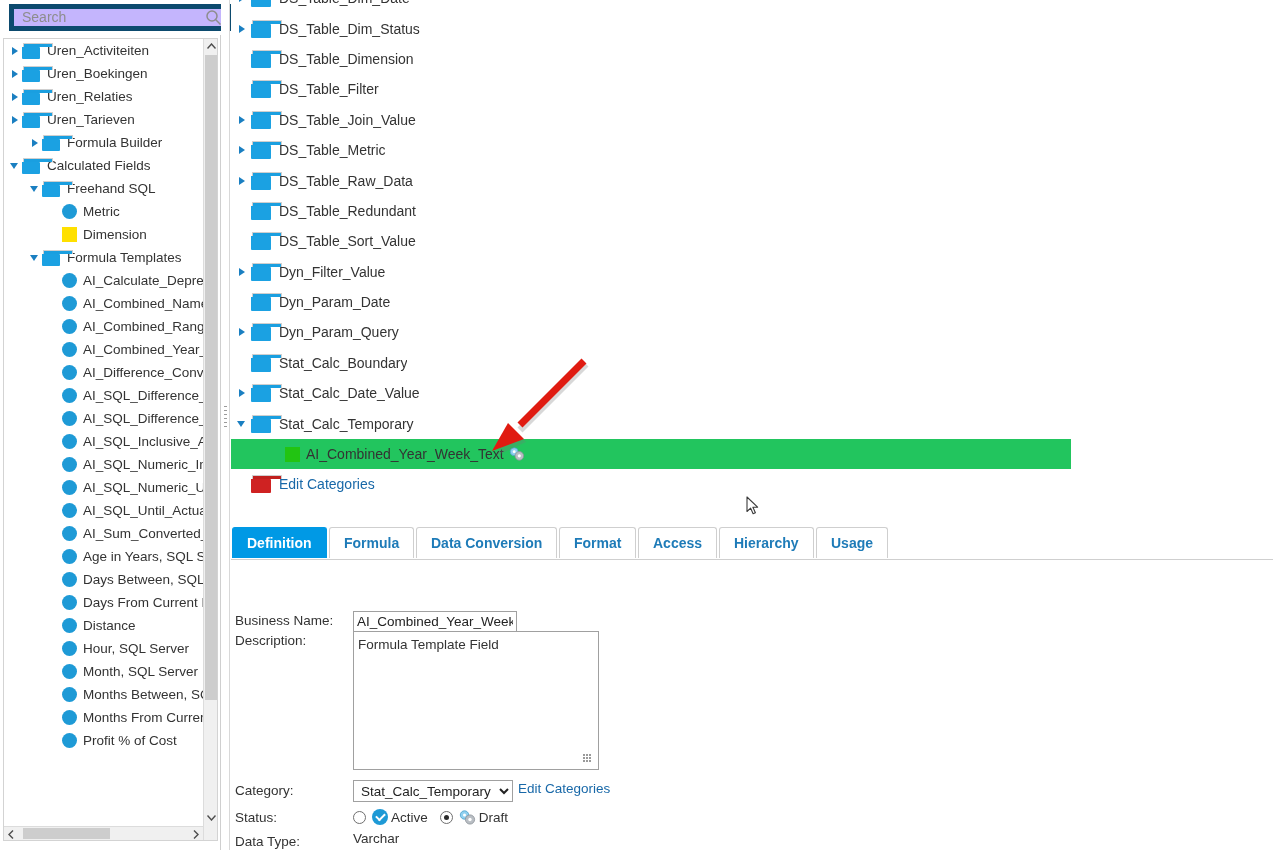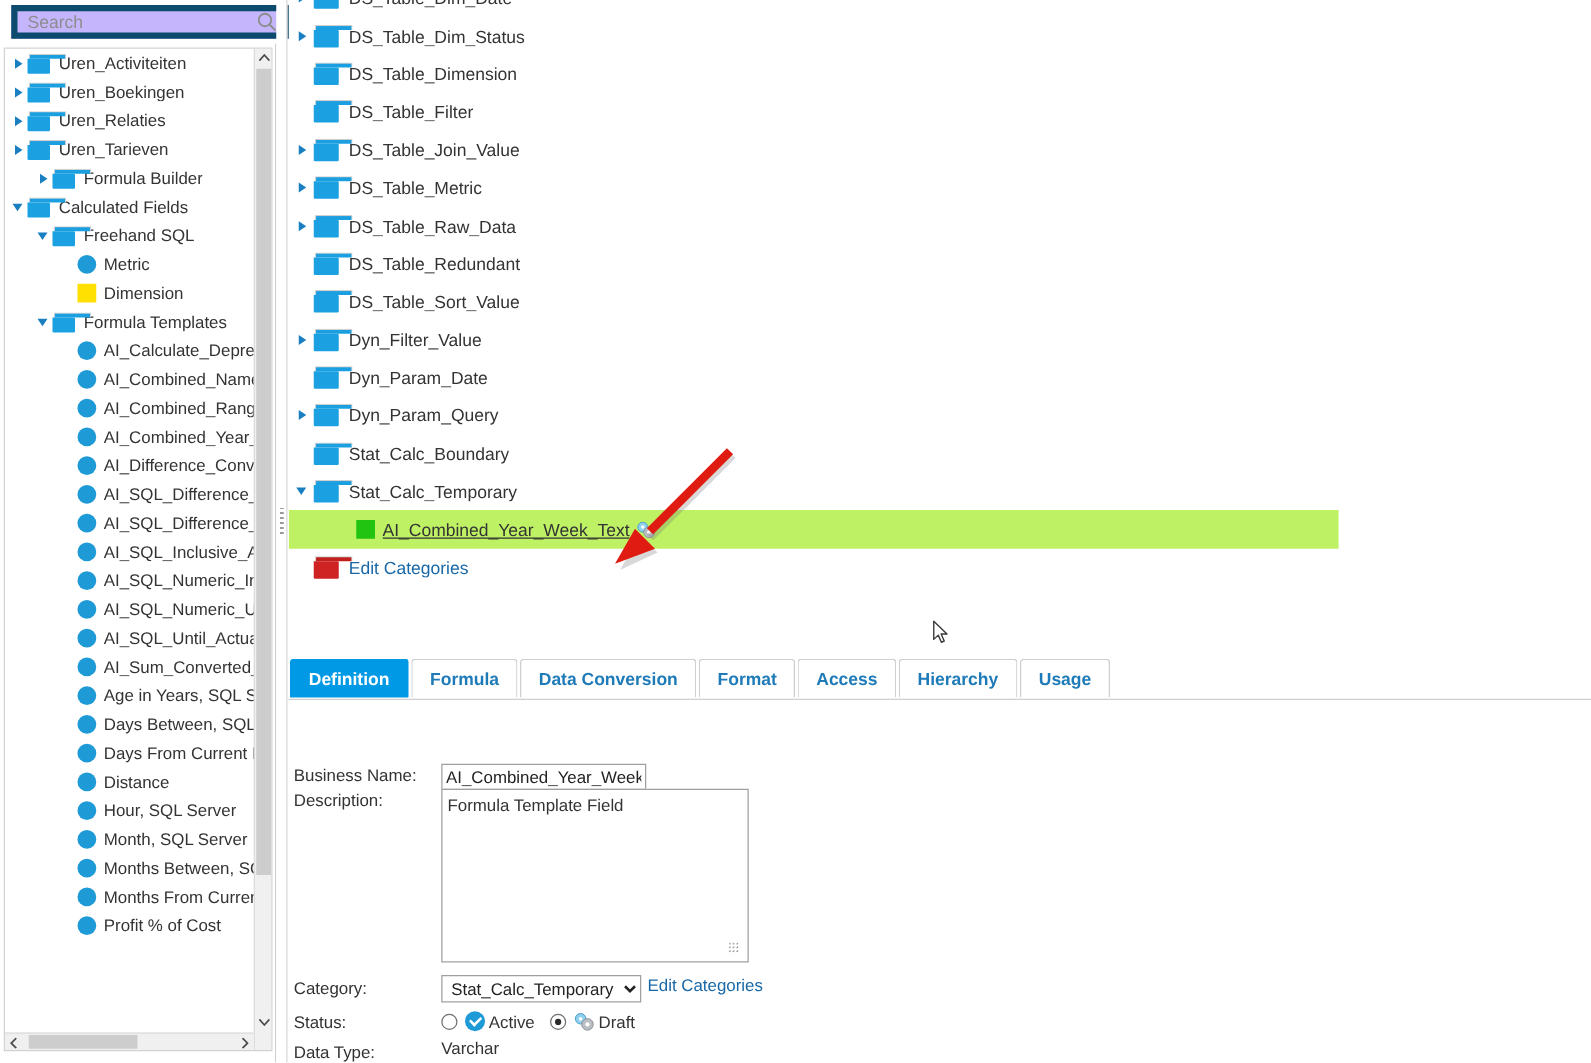--- a/index.html
+++ b/index.html
@@ -131,21 +131,21 @@
   }
   #main-tree .row { height: 30.4px; font-size: 14px; padding-left: 4px; }
   #main-tree .row .folder { width: 22px; height: 18px; margin-right: 6px; }
   #main-tree .row .folder .tab { width: 10px; height: 4px; }
   #main-tree .row .folder .body { top: 4px; width: 20px; height: 14px; }
   #main-tree .row .twisty { width: 16px; height: 30px; }
   #main-tree .row .twisty.right::after { top: 11px; }
   #main-tree .row .twisty.down::after { top: 12px; }
   .row.indent1 { padding-left: 4px; }
   .row.indent2 { padding-left: 38px; }
-  .row.selected { background: #bef264; text-decoration: underline; }
+  .row.selected { background: #22c55e; }
   .gear-badge { width: 16px; height: 14px; margin-left: 5px; position: relative; flex: 0 0 auto; }
 
   
   #arrow-anno {
     position: absolute; left: 480px; top: 355px; width: 120px; height: 120px;
     pointer-events: none;
   }
 
   
   #cursor { position: absolute; left: 746px; top: 496px; pointer-events: none; }
@@ -556,20 +556,28 @@
         </span>
         <span class="lbl">Dyn_Param_Query</span>
       </div>
       <div class="row indent1">
         <span class="twisty"></span>
         <span class="folder">
           <span class="tab"></span>
           <span class="body"></span>
         </span>
         <span class="lbl">Stat_Calc_Boundary</span>
+      </div>
+      <div class="row indent1">
+        <span class="twisty right"></span>
+        <span class="folder">
+          <span class="tab"></span>
+          <span class="body"></span>
+        </span>
+        <span class="lbl">Stat_Calc_Date_Value</span>
       </div>
       <div class="row indent1">
         <span class="twisty down"></span>
         <span class="folder">
           <span class="tab"></span>
           <span class="body"></span>
         </span>
         <span class="lbl">Stat_Calc_Temporary</span>
       </div>
       <div class="row indent2 selected" style="padding-left: 38px;">

